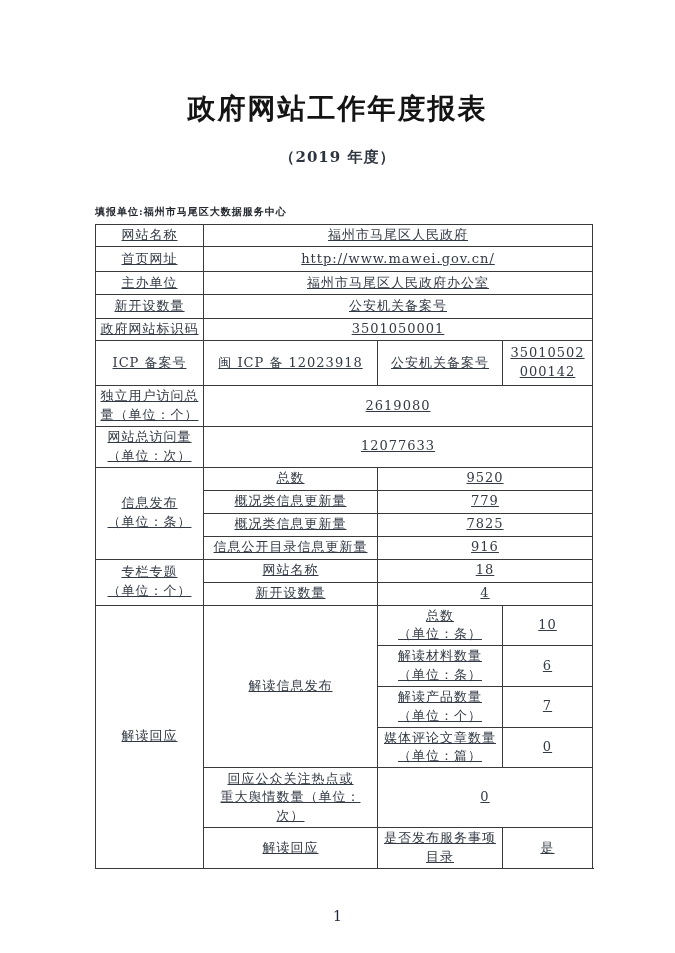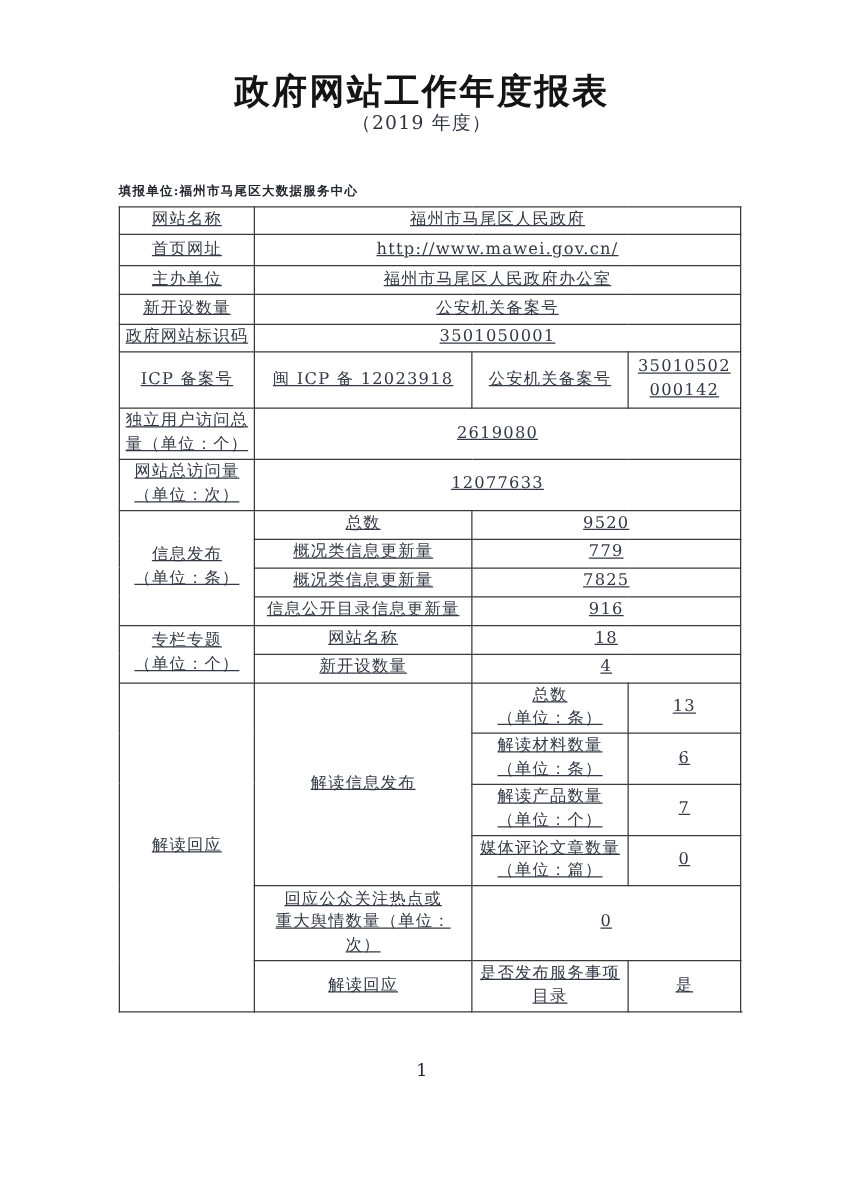--- a/index.html
+++ b/index.html
@@ -1,28 +1,28 @@
 <!DOCTYPE html>
 <html><head>
 <meta charset="utf-8">
 <style>
   html,body{margin:0;padding:0;background:#ffffff;}
   .page{
     width:675px;height:953px;background:#ffffff;position:relative;
-    box-sizing:border-box;padding-top:57px;overflow:hidden;
+    box-sizing:border-box;padding-top:93px;overflow:hidden;
     font-family:"DejaVu Serif",serif;color:#333a45;
   }
   .title{
     margin:0;text-align:center;
     font-family:"DejaVu Sans",sans-serif;font-weight:700;
     font-size:28px;line-height:1.15;color:#141414;letter-spacing:2px;
   }
   .subtitle{
-    text-align:center;
-    font-size:15px;letter-spacing:1px;color:#2e3440;
+    margin-top:23px;text-align:center;
+    font-size:15px;letter-spacing:1px;color:#2e3440;font-weight:bold;
   }
   .report-unit{
     margin:38px 0 0 95px;
     font-size:10px;font-weight:700;color:#23272e;letter-spacing:1px;
   }
   table.report-table{
     border-collapse:collapse;table-layout:fixed;
     width:497px;margin:5px 0 0 95px;text-decoration:underline;
   }
   .report-table td{
@@ -123,21 +123,21 @@
       <tr style="height:23px">
         <td>新开设数量</td>
         <td colspan="2">4</td>
       </tr>
 
       <tr style="height:39px">
         <td rowspan="6">解读回应</td>
         <td rowspan="4">解读信息发布</td>
         <td class="prewrap">总数
 （单位：条）</td>
-        <td>13</td>
+        <td>10</td>
       </tr>
       <tr style="height:39px">
         <td class="prewrap">解读材料数量
 （单位：条）</td>
         <td>6</td>
       </tr>
       <tr style="height:39px">
         <td class="prewrap">解读产品数量
 （单位：个）</td>
         <td>7</td>

